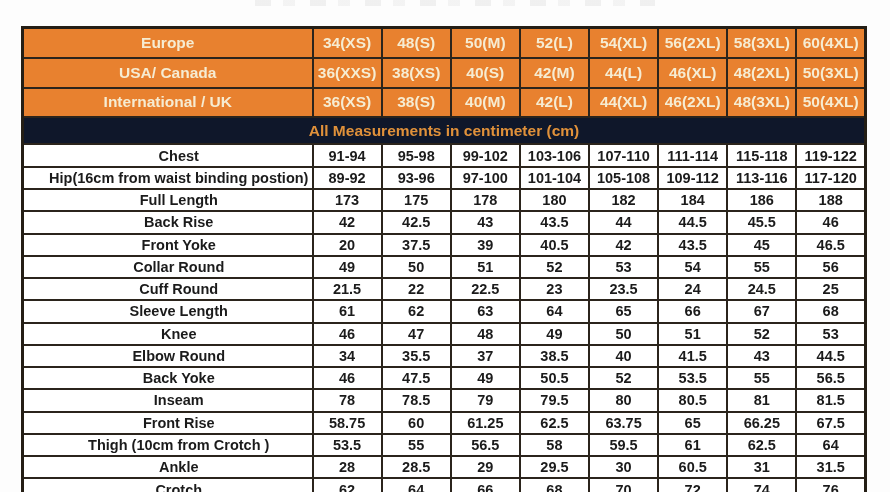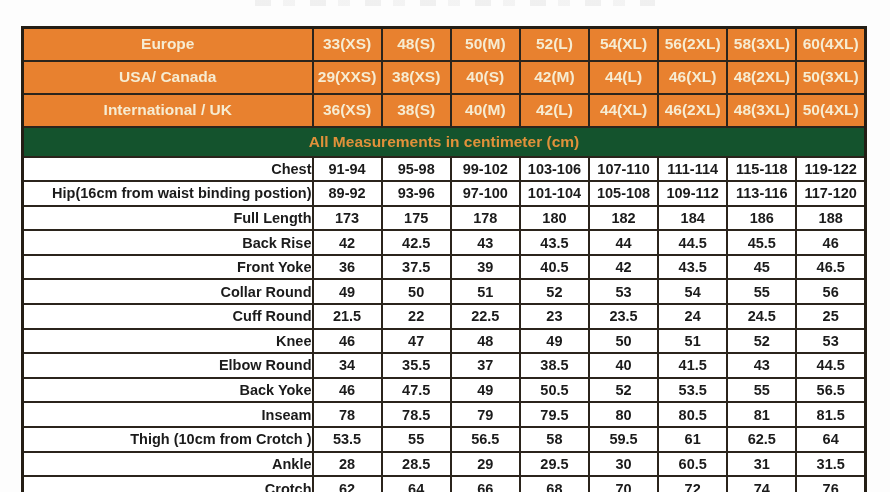--- a/index.html
+++ b/index.html
@@ -38,32 +38,32 @@
     overflow: hidden;
     white-space: nowrap;
   }
   tr.hrow td {
     background: #E8812F;
     color: #F6ECD2;
     height: 22px;
     font-size: 15.5px;
   }
   tr.note-row td {
-    background: #14532d;
+    background: #0f172a;
     color: #E0913A;
     height: 20px;
     font-size: 15.5px;
   }
   tr.mrow td {
     background: #ffffff;
     color: #1b1b1b;
     font-size: 14.5px;
   }
   td.lbl {
-    text-align: right;
+    text-align: center;
     padding-left: 22px;
   }
   tr.hrow td.hlbl { text-align: center; padding-left: 0; }
 </style>
 </head>
 <body>
 
 <div class="stage">
   <div class="cropped-strip"></div>
 
@@ -75,32 +75,32 @@
         <col>
         <col>
         <col>
         <col>
         <col>
         <col>
     </colgroup>
     <tbody id="header-rows">
         <tr class="hrow">
           <td class="hlbl lbl">Europe</td>
-          <td>33(XS)</td>
+          <td>34(XS)</td>
           <td>48(S)</td>
           <td>50(M)</td>
           <td>52(L)</td>
           <td>54(XL)</td>
           <td>56(2XL)</td>
           <td>58(3XL)</td>
           <td>60(4XL)</td>
         </tr>
         <tr class="hrow">
           <td class="hlbl lbl">USA/ Canada</td>
-          <td>29(XXS)</td>
+          <td>36(XXS)</td>
           <td>38(XS)</td>
           <td>40(S)</td>
           <td>42(M)</td>
           <td>44(L)</td>
           <td>46(XL)</td>
           <td>48(2XL)</td>
           <td>50(3XL)</td>
         </tr>
         <tr class="hrow">
           <td class="hlbl lbl">International / UK</td>
@@ -159,21 +159,21 @@
           <td>42.5</td>
           <td>43</td>
           <td>43.5</td>
           <td>44</td>
           <td>44.5</td>
           <td>45.5</td>
           <td>46</td>
         </tr>
         <tr class="mrow">
           <td class="lbl">Front Yoke</td>
-          <td>36</td>
+          <td>20</td>
           <td>37.5</td>
           <td>39</td>
           <td>40.5</td>
           <td>42</td>
           <td>43.5</td>
           <td>45</td>
           <td>46.5</td>
         </tr>
         <tr class="mrow">
           <td class="lbl">Collar Round</td>
@@ -191,20 +191,31 @@
           <td>21.5</td>
           <td>22</td>
           <td>22.5</td>
           <td>23</td>
           <td>23.5</td>
           <td>24</td>
           <td>24.5</td>
           <td>25</td>
         </tr>
         <tr class="mrow">
+          <td class="lbl">Sleeve Length</td>
+          <td>61</td>
+          <td>62</td>
+          <td>63</td>
+          <td>64</td>
+          <td>65</td>
+          <td>66</td>
+          <td>67</td>
+          <td>68</td>
+        </tr>
+        <tr class="mrow">
           <td class="lbl">Knee</td>
           <td>46</td>
           <td>47</td>
           <td>48</td>
           <td>49</td>
           <td>50</td>
           <td>51</td>
           <td>52</td>
           <td>53</td>
         </tr>
@@ -235,20 +246,31 @@
           <td>78</td>
           <td>78.5</td>
           <td>79</td>
           <td>79.5</td>
           <td>80</td>
           <td>80.5</td>
           <td>81</td>
           <td>81.5</td>
         </tr>
         <tr class="mrow">
+          <td class="lbl">Front Rise</td>
+          <td>58.75</td>
+          <td>60</td>
+          <td>61.25</td>
+          <td>62.5</td>
+          <td>63.75</td>
+          <td>65</td>
+          <td>66.25</td>
+          <td>67.5</td>
+        </tr>
+        <tr class="mrow">
           <td class="lbl">Thigh (10cm from Crotch )</td>
           <td>53.5</td>
           <td>55</td>
           <td>56.5</td>
           <td>58</td>
           <td>59.5</td>
           <td>61</td>
           <td>62.5</td>
           <td>64</td>
         </tr>

